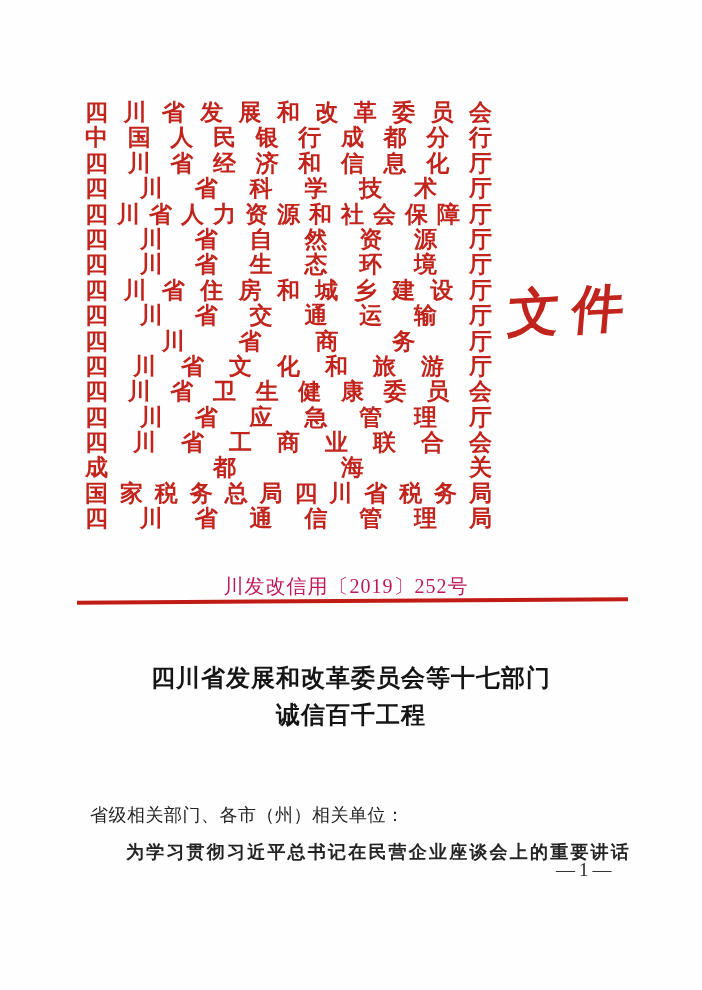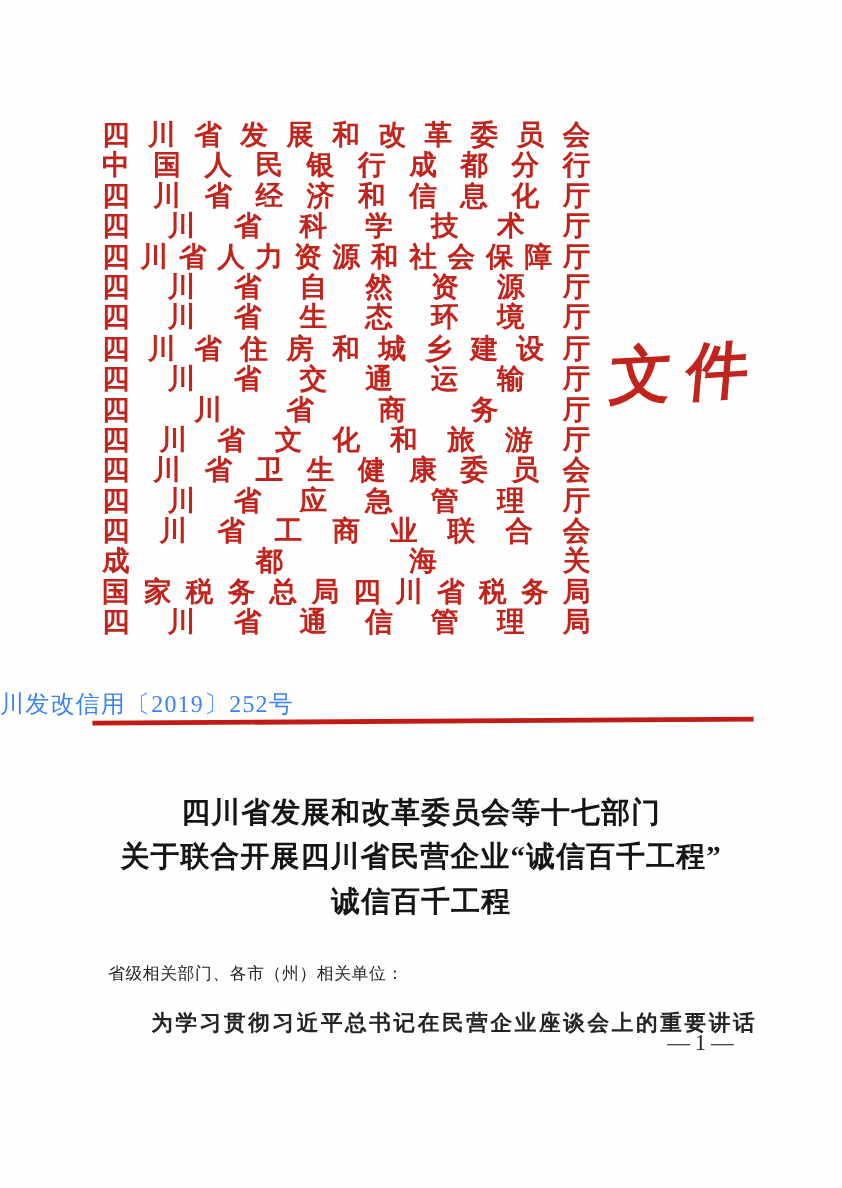--- a/index.html
+++ b/index.html
@@ -46,24 +46,24 @@
     transform: rotate(-3deg) skewX(-8deg);
     white-space: nowrap;
   }
 
   
   .doc-number {
     position: absolute;
     left: 0;
     top: 573px;
     width: 692px;
-    text-align: left;
+    text-align: center;
     font-size: 20px;
     letter-spacing: 1px;
-    color: #3b82f6;
+    color: #be185d;
   }
 
   
   .red-rule {
     position: absolute;
     left: 77px;
     top: 599px;
     width: 551px;
     height: 3.5px;
     background: #c11b15;
@@ -82,21 +82,21 @@
     letter-spacing: 1px;
     line-height: 37px;
     color: #151515;
   }
 
   
   .salutation {
     position: absolute;
     left: 90px;
     top: 803px;
-    font-size: 14px;
+    font-size: 18px;
     letter-spacing: 0.5px;
     color: #242424;
   }
   .body-line {
     position: absolute;
     left: 126px;
     top: 840px;
     font-size: 18px;
     letter-spacing: 2.2px;
     color: #242424;
@@ -310,21 +310,20 @@
   </div>
 
   <div class="wenjian">文件</div>
 
   <div class="doc-number">川发改信用〔2019〕252号</div>
 
   <div class="red-rule"></div>
 
   <div class="title-block">
     <div>四川省发展和改革委员会等十七部门</div>
-    <div>关于联合开展四川省民营企业“诚信百千工程”</div>
     <div>诚信百千工程</div>
   </div>
 
   <div class="salutation">省级相关部门、各市（州）相关单位：</div>
 
   <div class="body-line">为学习贯彻习近平总书记在民营企业座谈会上的重要讲话</div>
 
   <div class="page-number">—1—</div>
 
 </div>

